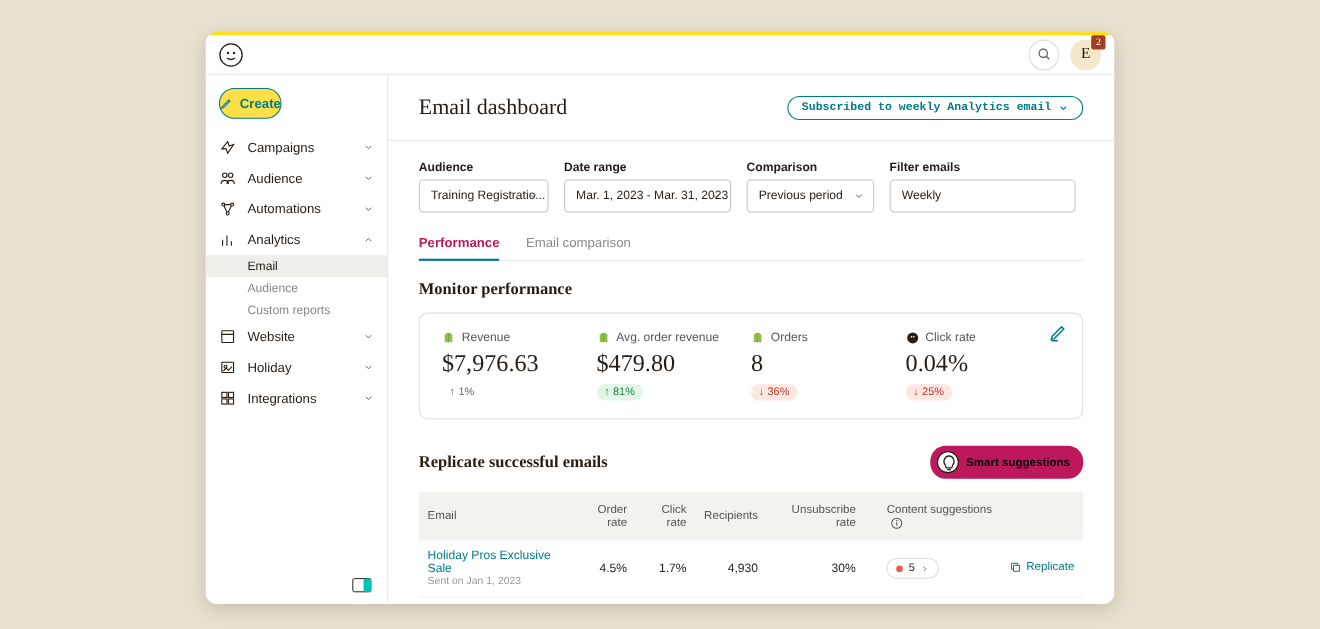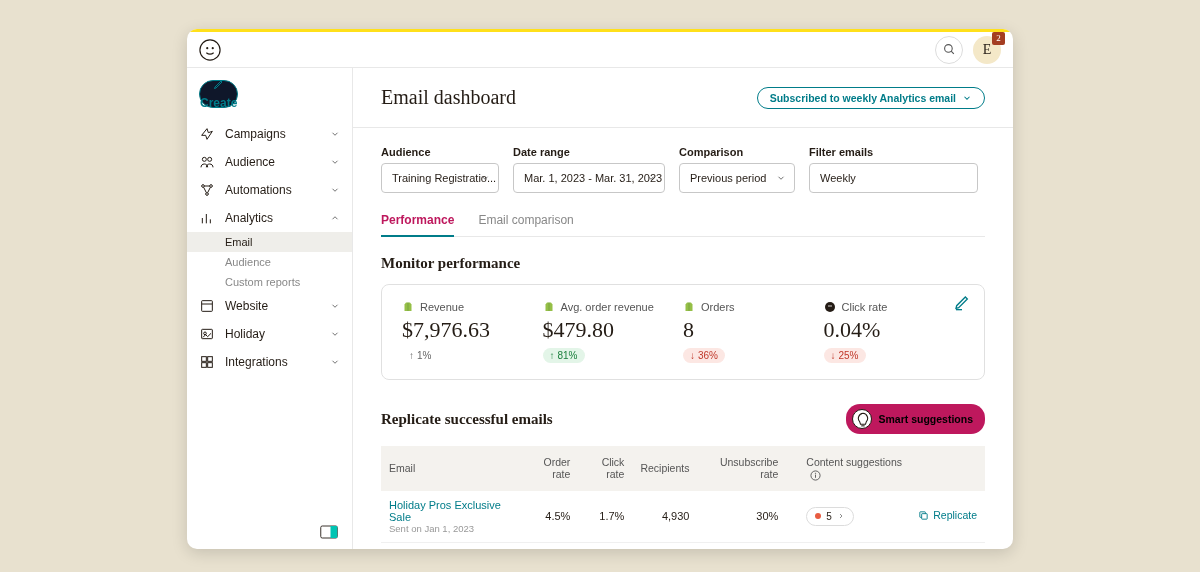--- a/index.html
+++ b/index.html
@@ -72,30 +72,29 @@
   width: 166px;
   border-right: 1px solid #e8e8e8;
   padding-top: 12px;
   position: relative;
 }
 .create-btn {
   margin: 0 12px 12px 12px;
   height: 28px;
   border: 1px solid #007c89;
   border-radius: 14px;
-  background: #0f172a;
+  background: #fde047;
   color: #007c89;
   font-weight: 600;
   font-size: 12px;
   display: flex;
   align-items: center;
   justify-content: center;
   gap: 6px;
   cursor: pointer;
-  flex-direction: column;
 }
 .nav-item {
   display: flex;
   align-items: center;
   padding: 6px 12px;
   cursor: pointer;
   font-size: 12px;
   color: #241c15;
 }
 .nav-icon { width: 16px; height: 16px; margin-right: 10px; flex-shrink: 0; }
@@ -139,20 +138,21 @@
 }
 .subscribe-pill {
   border: 1px solid #007c89;
   border-radius: 14px;
   padding: 4px 12px;
   color: #007c89;
   font-size: 10.5px;
   font-weight: 600;
   display: flex; align-items: center; gap: 6px;
   cursor: pointer;
+  font-family: Liberation Mono, monospace;
 }
 .filters {
   display: flex;
   gap: 14px;
   margin-bottom: 20px;
   border-top: 1px solid #e8e8e8;
   padding-top: 18px;
   margin-left: -28px;
   margin-right: -28px;
   padding-left: 28px;

